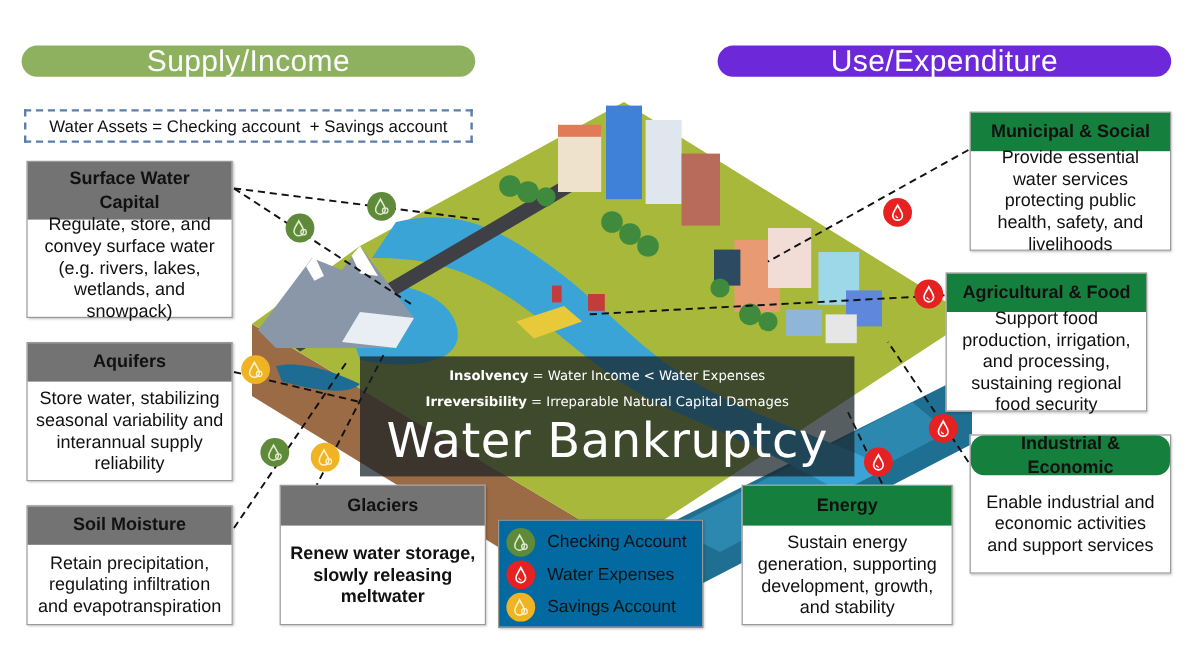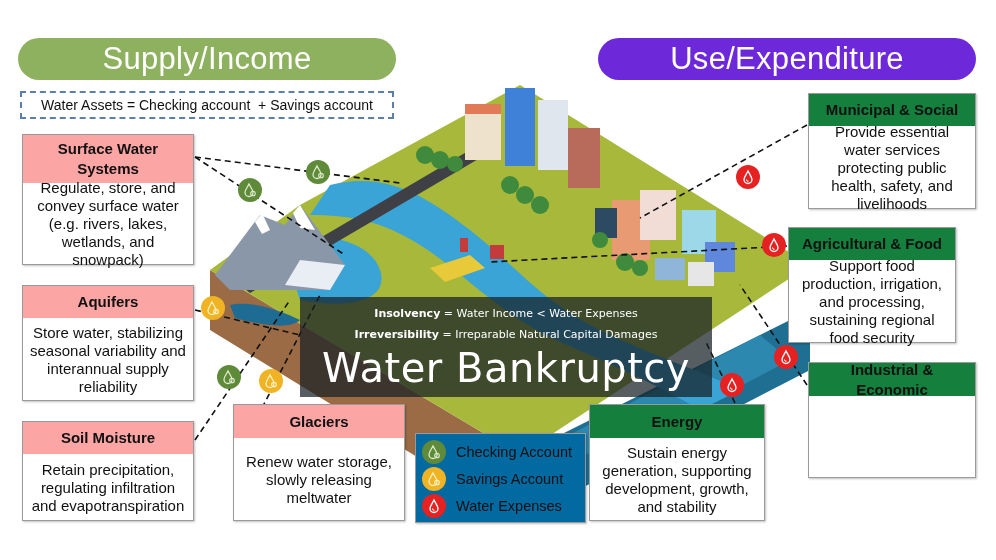--- a/index.html
+++ b/index.html
@@ -1,41 +1,41 @@
 <!DOCTYPE html>
 <html><head>
 <meta charset="utf-8">
 <style>
   * { box-sizing: border-box; margin: 0; padding: 0; }
   html, body { width: 996px; height: 560px; background: #ffffff; overflow: hidden; }
   body { position: relative; font-family: "Liberation Sans", sans-serif; color: #1a1a1a; }
 
   .pill {
-    position: absolute; height: 42px; border-radius: 21px;
+    position: absolute; height: 26px; border-radius: 21px;
     display: flex; align-items: center; justify-content: center;
-    color: #ffffff; font-size: 31px; letter-spacing: 0.3px;
+    color: #ffffff; font-size: 25px; letter-spacing: 0.3px;
   }
   .pill.supply { left: 18px; top: 38px; width: 378px; background: #8db15e; }
   .pill.use { left: 598px; top: 38px; width: 378px; background: #6d28d9; }
 
   .assets {
     position: absolute; left: 20px; top: 91px; width: 374px; height: 28px;
     border: 2px dashed #5a7fa8; display: flex; align-items: center; justify-content: center;
     font-size: 14px; color: #111; white-space: pre;
   }
 
   .card {
     position: absolute; background: #ffffff; border: 1px solid #9a9a9a;
     box-shadow: 1px 1px 2px rgba(0,0,0,0.25);
   }
   .card .hd {
     display: flex; align-items: center; justify-content: center; text-align: center;
     font-weight: bold; font-size: 15px; color: #111; line-height: 20px; padding: 0 4px;
   }
-  .card.green .hd { background: #fca5a5; }
+  .card.green .hd { background: #737373; }
   .card.red .hd { background: #15803d; }
   .card .bd {
     display: flex; align-items: center; justify-content: center; text-align: center;
     font-size: 15px; line-height: 18px; color: #111; padding: 4px 6px;
   }
 
   
   #scene { position: absolute; left: 0; top: 0; width: 996px; height: 560px; }
 
   .banner {
@@ -145,55 +145,56 @@
 </div>
 <div class="pill use">
   <span>Use/Expenditure</span>
 </div>
 
 <div class="assets">Water Assets = Checking account  + Savings account</div>
 
 <div class="card green" style="left:22px;top:134px;width:172px;height:131px;">
   <div class="hd" style="height:48px;flex-direction:column;">
     <span>Surface Water</span>
-    <span>Systems</span>
+    <span>Capital</span>
   </div>
   <div class="bd" style="height:82px;">Regulate, store, and convey surface water (e.g. rivers, lakes, wetlands, and snowpack)</div>
 </div>
 
 <div class="card green" style="left:22px;top:285px;width:172px;height:116px;">
   <div class="hd" style="height:32px;">Aquifers</div>
   <div class="bd" style="height:83px;">Store water, stabilizing seasonal variability and interannual supply reliability</div>
 </div>
 
 <div class="card green" style="left:22px;top:421px;width:172px;height:100px;">
   <div class="hd" style="height:32px;">Soil Moisture</div>
   <div class="bd" style="height:67px;">Retain precipitation, regulating infiltration and evapotranspiration</div>
 </div>
 
 <div class="card green" style="left:233px;top:404px;width:172px;height:117px;">
   <div class="hd" style="height:33px;text-align:right;">Glaciers</div>
-  <div class="bd" style="height:83px;">Renew water storage, slowly releasing meltwater</div>
+  <div class="bd" style="height:83px;font-weight:bold;">Renew water storage, slowly releasing meltwater</div>
 </div>
 
 <div class="card red" style="left:808px;top:93px;width:168px;height:116px;">
   <div class="hd" style="height:32px;">Municipal &amp; Social</div>
   <div class="bd" style="height:83px;">Provide essential water services protecting public health, safety, and livelihoods</div>
 </div>
 
 <div class="card red" style="left:788px;top:227px;width:168px;height:116px;">
   <div class="hd" style="height:32px;">Agricultural &amp; Food</div>
   <div class="bd" style="height:83px;">Support food production, irrigation, and processing, sustaining regional food security</div>
 </div>
 
 <div class="card red" style="left:808px;top:362px;width:168px;height:116px;">
-  <div class="hd" style="height:33px;">Industrial &amp; Economic</div>
-</div>
-
-<div class="card red" style="left:589px;top:404px;width:176px;height:117px;">
+  <div class="hd" style="height:33px;border-radius:11px;">Industrial &amp; Economic</div>
+  <div class="bd" style="height:82px;">Enable industrial and economic activities and support services</div>
+</div>
+
+<div class="card red" style="left:618px;top:404px;width:176px;height:117px;">
   <div class="hd" style="height:33px;">Energy</div>
   <div class="bd" style="height:83px;">Sustain energy generation, supporting development, growth, and stability</div>
 </div>
 
 <div class="banner">
   <div class="l1">
     <b>Insolvency</b><span> = Water Income &lt; Water Expenses</span>
   </div>
   <div class="l2">
     <b>Irreversibility</b><span> = Irreparable Natural Capital Damages</span>
@@ -260,30 +261,30 @@
   <div class="row">
     <span class="badge green">
       <svg viewBox="0 0 16 16">
           <path d="M7 2 C5 6 3 8 3 10.5 A4 4 0 0 0 11 10.5 C11 8 9 6 7 2Z" fill="none" stroke="#dfeccd" stroke-width="1.3"></path>
           <circle cx="11" cy="11.5" r="2.3" fill="none" stroke="#dfeccd" stroke-width="1.1"></circle>
         </svg>
     </span>
     <span class="lbl">Checking Account</span>
   </div>
   <div class="row">
+    <span class="badge red">
+      <svg viewBox="0 0 16 16">
+          <path d="M8 2 C6 6 4 8 4 10.5 A4 4 0 0 0 12 10.5 C12 8 10 6 8 2Z" fill="none" stroke="#ffffff" stroke-width="1.4"></path>
+          <path d="M6.5 10.5 A1.8 1.8 0 0 0 8.5 12.3" fill="none" stroke="#fff" stroke-width="1"></path>
+        </svg>
+    </span>
+    <span class="lbl">Water Expenses</span>
+  </div>
+  <div class="row">
     <span class="badge yellow">
       <svg viewBox="0 0 16 16">
           <path d="M7 2 C5 6 3 8 3 10.5 A4 4 0 0 0 11 10.5 C11 8 9 6 7 2Z" fill="none" stroke="#fff3c8" stroke-width="1.3"></path>
           <circle cx="11" cy="11.5" r="2.3" fill="none" stroke="#fff3c8" stroke-width="1.1"></circle>
         </svg>
     </span>
     <span class="lbl">Savings Account</span>
   </div>
-  <div class="row">
-    <span class="badge red">
-      <svg viewBox="0 0 16 16">
-          <path d="M8 2 C6 6 4 8 4 10.5 A4 4 0 0 0 12 10.5 C12 8 10 6 8 2Z" fill="none" stroke="#ffffff" stroke-width="1.4"></path>
-          <path d="M6.5 10.5 A1.8 1.8 0 0 0 8.5 12.3" fill="none" stroke="#fff" stroke-width="1"></path>
-        </svg>
-    </span>
-    <span class="lbl">Water Expenses</span>
-  </div>
 </div>
 
 </body></html>

